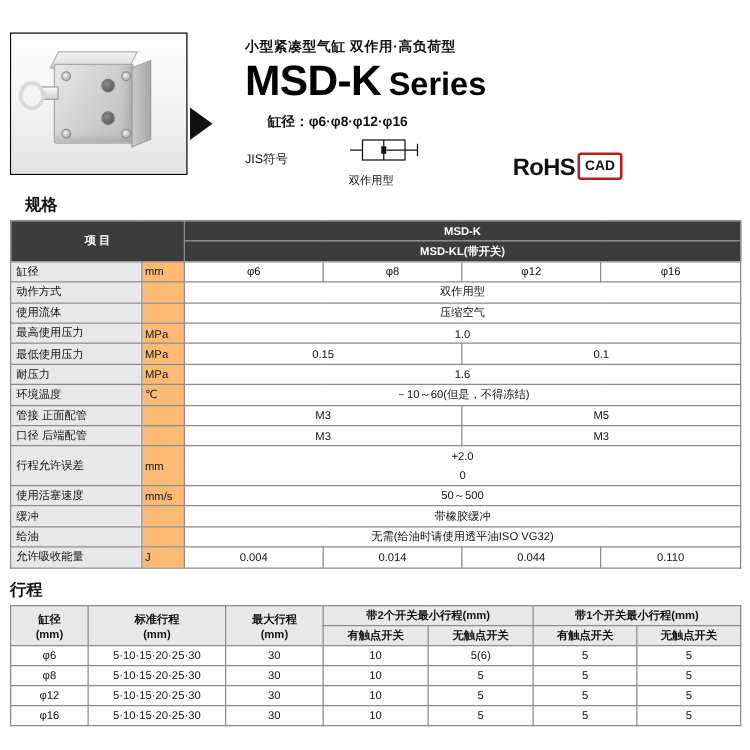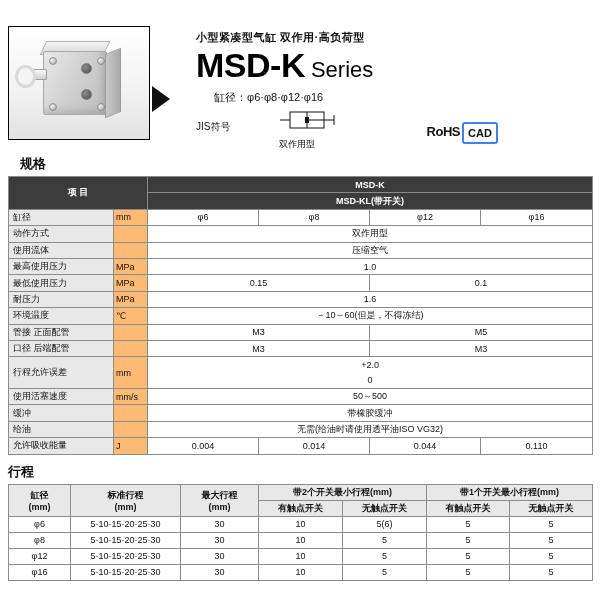--- a/index.html
+++ b/index.html
@@ -60,32 +60,32 @@
     border-top:13px solid transparent;border-bottom:13px solid transparent;
     border-left:18px solid #111;
   }
   .hdr-sub{
     position:absolute;left:196px;top:30px;font-size:11px;font-weight:bold;letter-spacing:.5px;color:#111;
   }
   .hdr-title{
     position:absolute;left:196px;top:46px;font-size:34px;font-weight:bold;letter-spacing:-.5px;color:#000;
     font-family:"Liberation Sans","DejaVu Sans",sans-serif;
   }
-  .hdr-title .series{font-size:22px;font-weight:normal;margin-left:6px;letter-spacing:0;}
+  .hdr-title .series{font-size:26px;font-weight:bold;margin-left:6px;letter-spacing:0;}
   .hdr-bore{
-    position:absolute;left:214px;top:90px;font-size:11px;font-weight:normal;color:#111;
+    position:absolute;left:214px;top:90px;font-size:11px;font-weight:bold;color:#111;
   }
   .hdr-jis{position:absolute;left:196px;top:120px;font-size:10px;color:#111;}
   .jis-fig{position:absolute;left:278px;top:108px;width:64px;height:26px;}
   .jis-cap{position:absolute;left:279px;top:138px;font-size:9px;}
   .rohs{
-    position:absolute;right:44px;top:124px;font-size:13px;font-weight:bold;color:#111;letter-spacing:-.5px;
+    position:absolute;right:44px;top:124px;font-size:19px;font-weight:bold;color:#111;letter-spacing:-.5px;
   }
   .cad-badge{
-    position:absolute;right:6px;top:122px;width:32px;height:18px;border:2px solid #3b82f6;border-radius:3px;
+    position:absolute;right:6px;top:122px;width:32px;height:18px;border:2px solid #b91c1c;border-radius:3px;
     font-size:11px;font-weight:bold;display:flex;align-items:center;justify-content:center;letter-spacing:0;
   }
 
   
   .sec-title{font-size:13px;font-weight:bold;margin:0 0 3px 8px;}
   .sec-wrap{padding:0 8px;}
 
   
   table{border-collapse:collapse;width:584px;table-layout:fixed;}
   td,th{border:1px solid #8b8b8b;font-size:9px;padding:1px 2px;text-align:center;vertical-align:middle;height:13px;}

